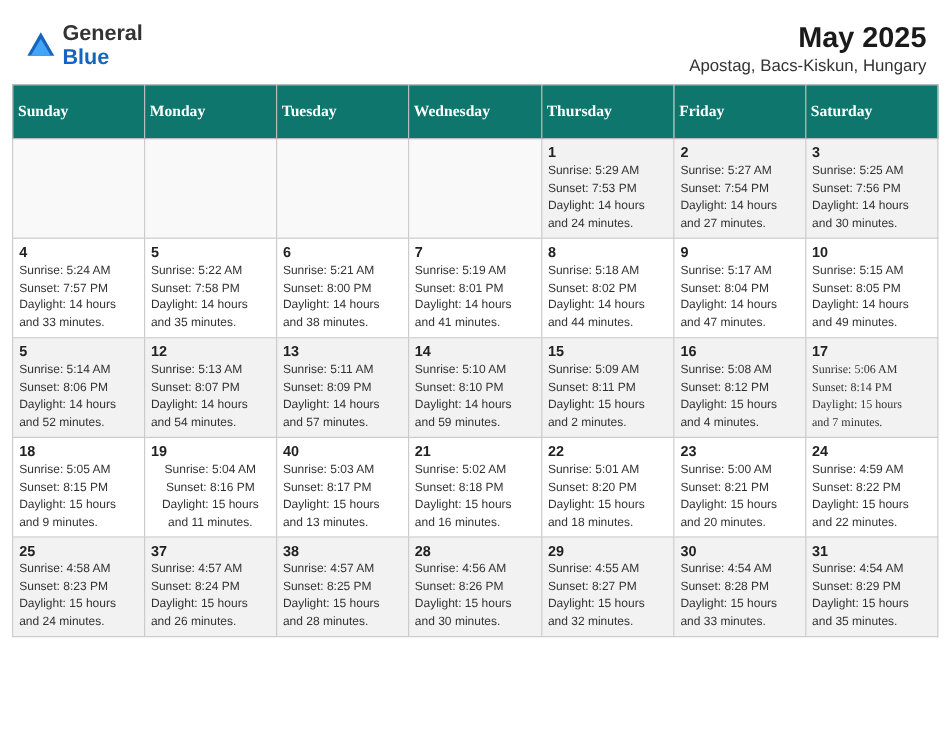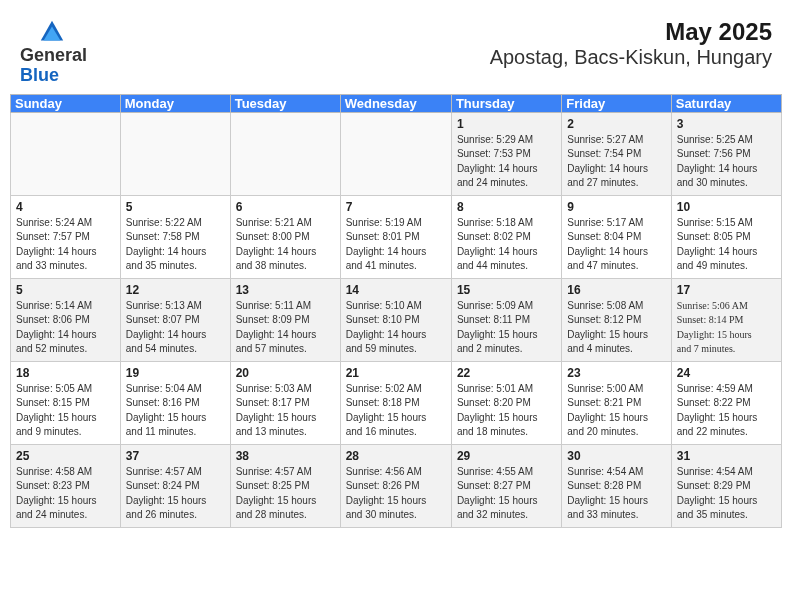--- a/index.html
+++ b/index.html
@@ -12,21 +12,20 @@
     }
     .header {
       display: flex;
       justify-content: space-between;
       align-items: flex-start;
       padding: 8px 10px 4px 10px;
     }
     .logo {
       display: flex;
       align-items: center;
-      flex-direction: column;
     }
     .logo-text {
       display: flex;
       flex-direction: column;
       font-size: 18px;
       font-weight: bold;
       line-height: 1.1;
     }
     .logo-general { color: #333; }
     .logo-blue { color: #1565c0; }
@@ -37,36 +36,37 @@
     }
     .title-block {
       text-align: right;
     }
     .month-title {
       font-size: 24px;
       color: #1a1a1a;
       font-weight: bold;
     }
     .subtitle {
-      font-size: 20px;
+      font-size: 14px;
       color: #333;
     }
     .calendar {
       width: 100%;
       border-collapse: collapse;
       margin-top: 4px;
     }
     .calendar th {
-      background: #3b82f6;
+      background: #0f766e;
       color: #fff;
       font-size: 13px;
       font-weight: bold;
-      padding: 1px 4px;
+      padding: 14px 4px;
       text-align: left;
       border: 1px solid #bbb;
+      font-family: Liberation Serif, serif;
     }
     .calendar td {
       vertical-align: top;
       border: 1px solid #ccc;
       padding: 4px 5px;
       width: 113px;
       min-height: 80px;
       font-size: 10.5px;
       color: #333;
       background: #fff;
@@ -254,27 +254,27 @@
       <tr>
         <td>
           <div class="day-num">18</div>
           <div class="day-info" style="white-space: pre-line;">Sunrise: 5:05 AM
 Sunset: 8:15 PM
 Daylight: 15 hours
 and 9 minutes.</div>
         </td>
         <td>
           <div class="day-num">19</div>
-          <div class="day-info" style="white-space: pre-line;">Sunrise: 5:04 AM
+          <div class="day-info" style="white-space: pre-line; text-align: center;">Sunrise: 5:04 AM
 Sunset: 8:16 PM
 Daylight: 15 hours
 and 11 minutes.</div>
         </td>
         <td>
-          <div class="day-num">20</div>
+          <div class="day-num">40</div>
           <div class="day-info" style="white-space: pre-line;">Sunrise: 5:03 AM
 Sunset: 8:17 PM
 Daylight: 15 hours
 and 13 minutes.</div>
         </td>
         <td>
           <div class="day-num">21</div>
           <div class="day-info" style="white-space: pre-line;">Sunrise: 5:02 AM
 Sunset: 8:18 PM
 Daylight: 15 hours

